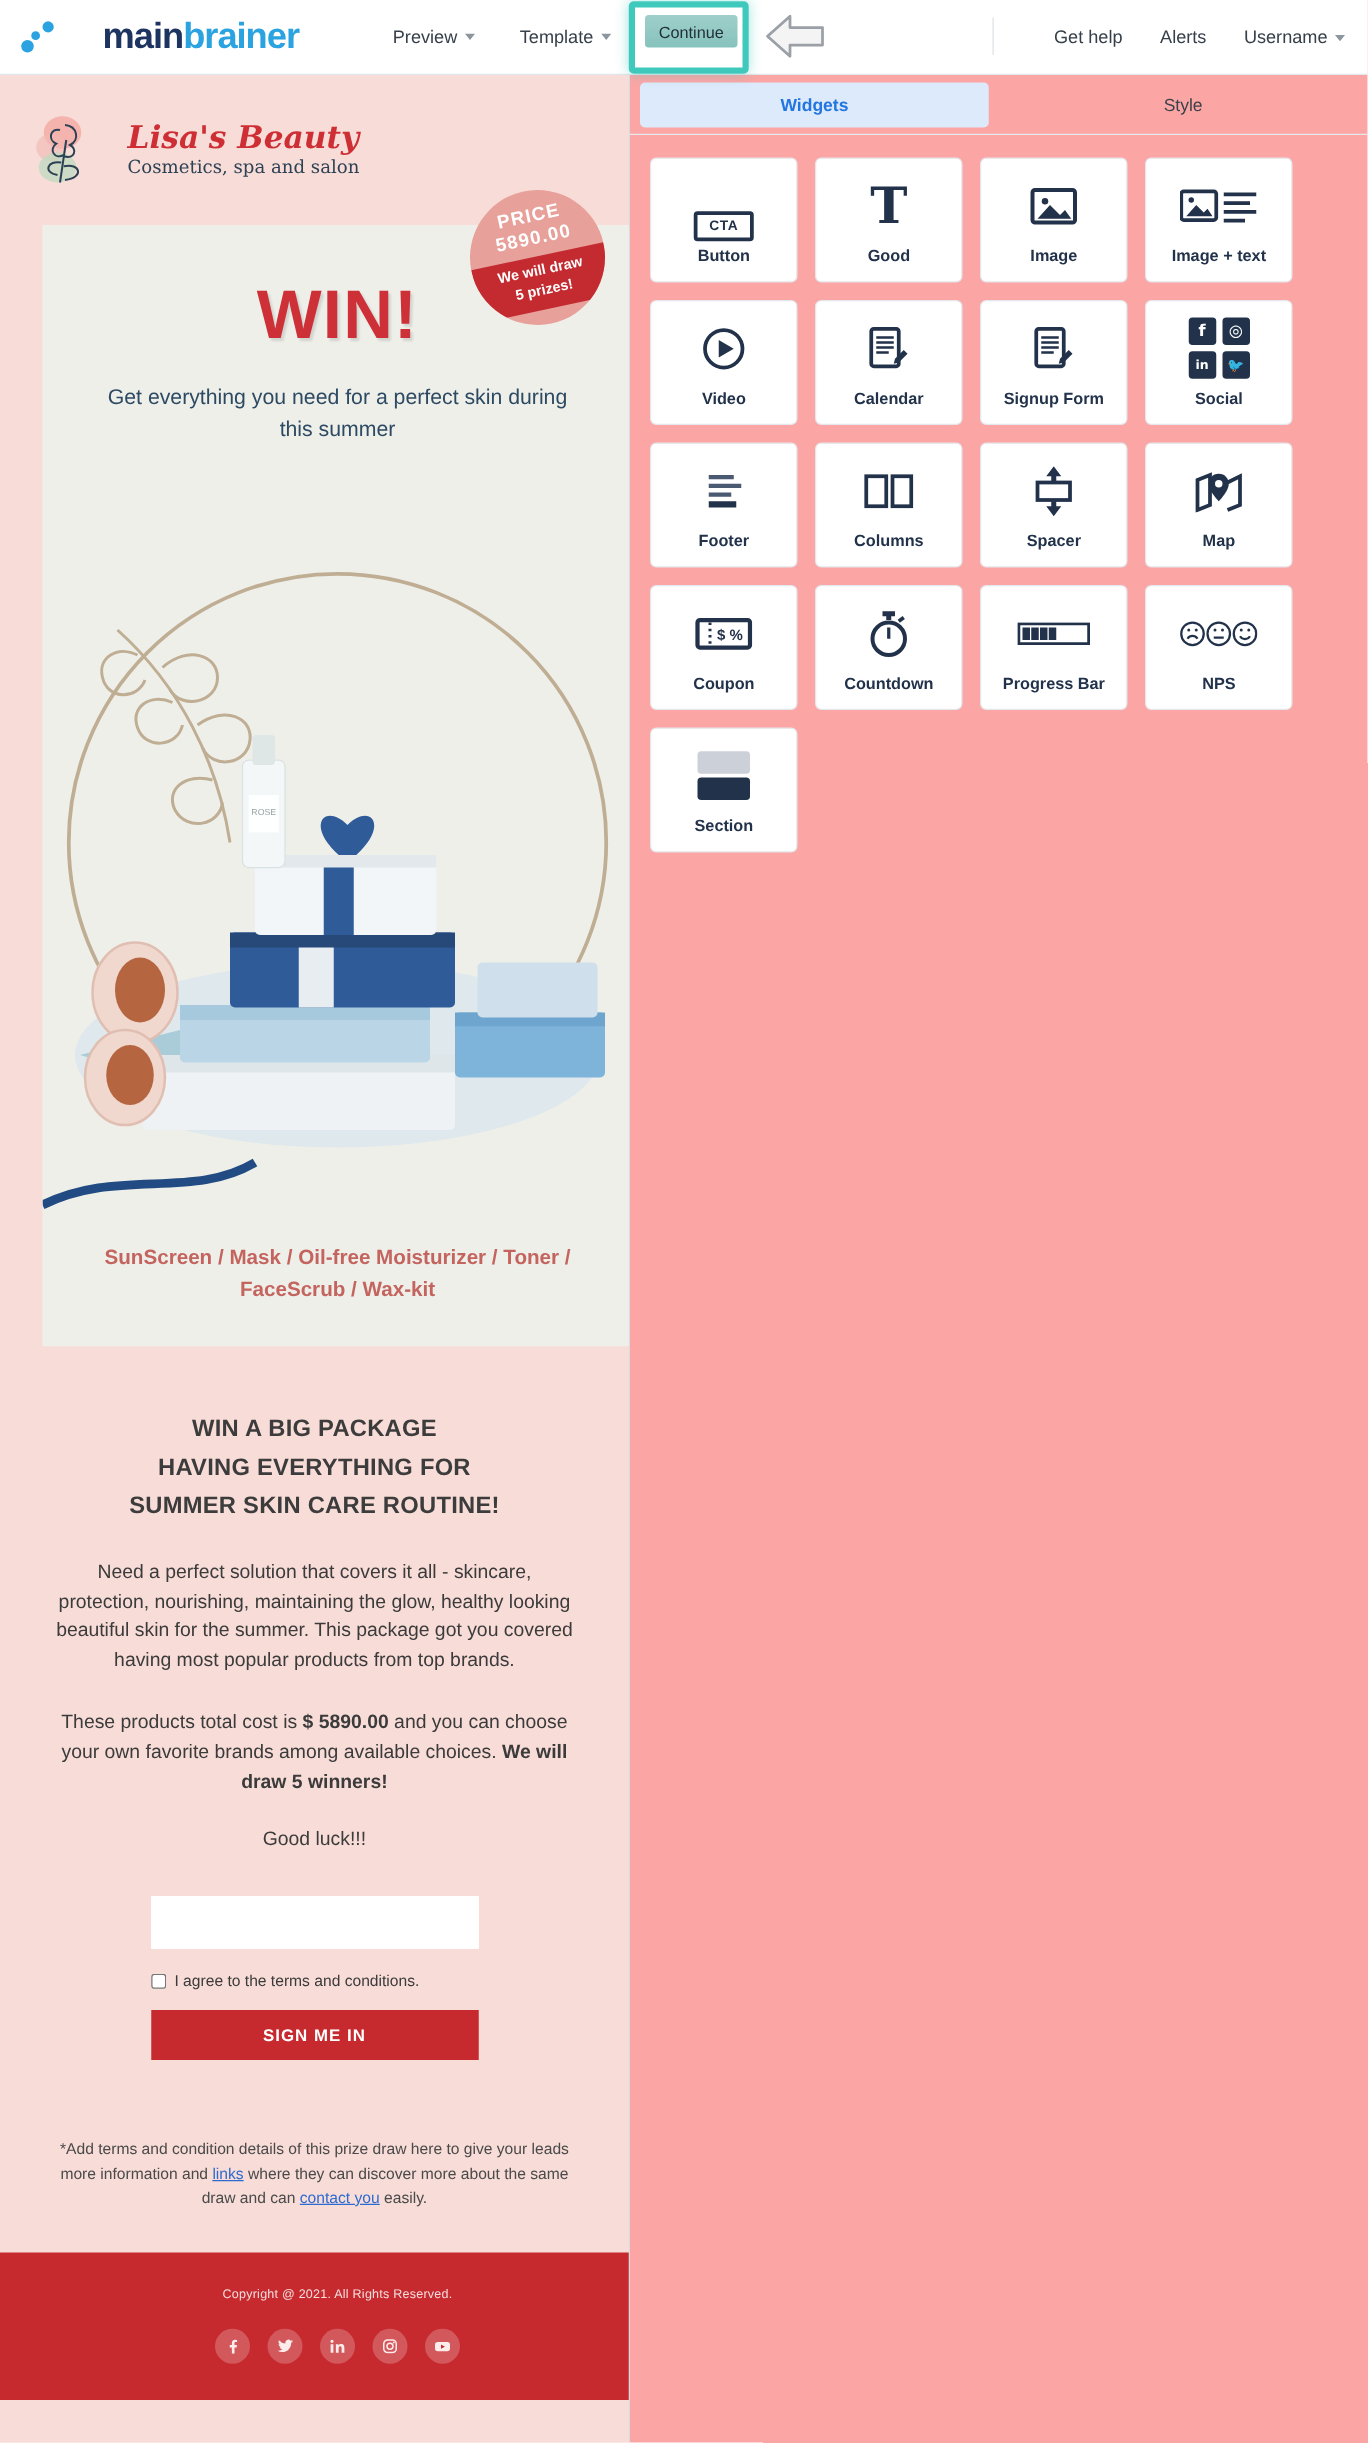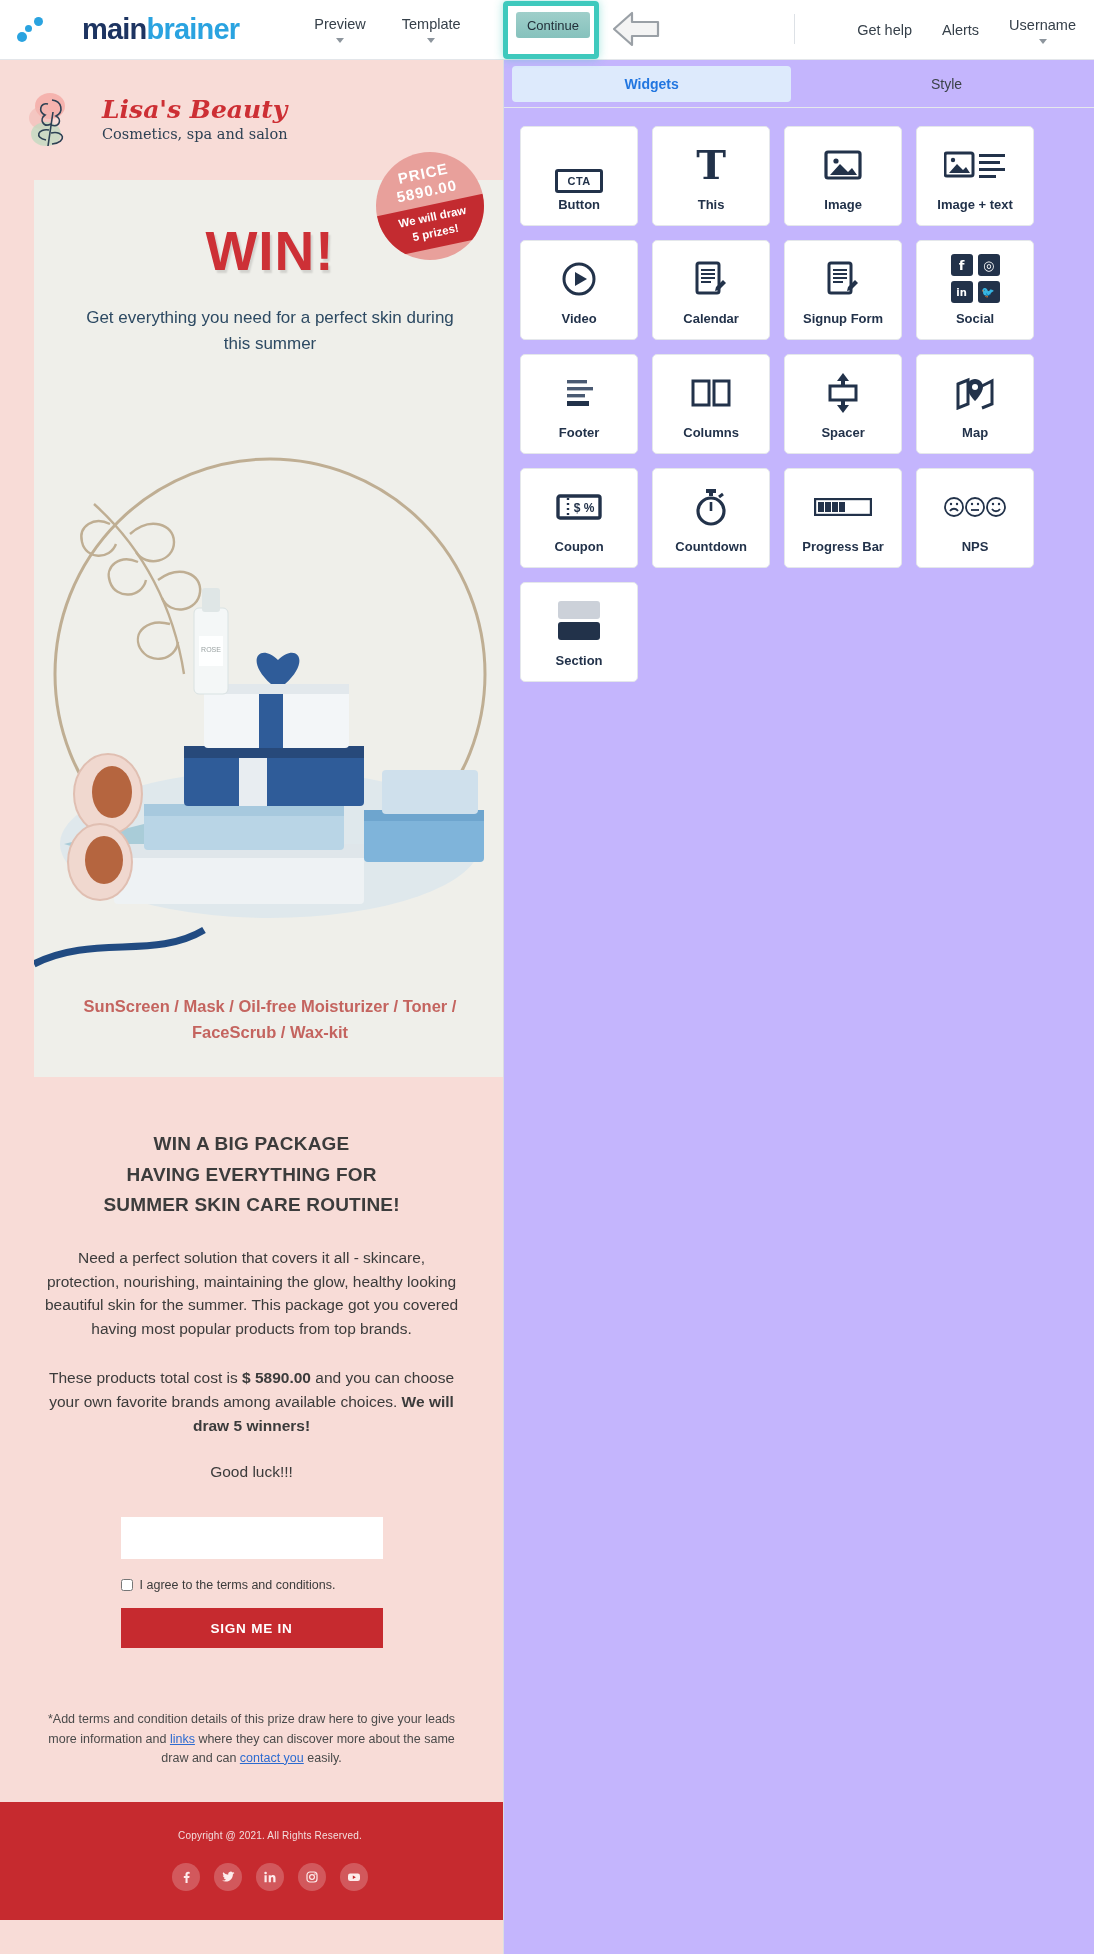--- a/index.html
+++ b/index.html
@@ -23,21 +23,21 @@
   .d1 { width: 9px; height: 9px; left: 18px; top: 2px; }
   .d2 { width: 7px; height: 7px; left: 9px; top: 10px; }
   .d3 { width: 10px; height: 10px; left: 1px; top: 17px; }
   .brand-text { font-size: 29px; font-weight: bold; letter-spacing: -0.8px; }
   .brand-main { color: #1d3461; }
   .brand-sub { color: #2aa3e0; }
 
   .nav-center { display: flex; align-items: center; margin-left: 75px; gap: 36px; }
   .nav-link {
     font-size: 14.5px; color: #36404a; white-space: nowrap;
-    display: flex; align-items: center; gap: 6px; cursor: pointer; flex-direction: column;
+    display: flex; align-items: center; gap: 6px; cursor: pointer;
   }
   .caret { width: 0; height: 0; border-left: 4px solid transparent;
            border-right: 4px solid transparent; border-top: 5px solid #8d959d; }
 
   
   .continue-ring {
     position: absolute; left: 503px; top: 1px;
     width: 96px; height: 58px;
     border: 5px solid #3fc9bd; border-radius: 4px;
     box-shadow: 0 0 10px rgba(63,201,189,.45);
@@ -147,21 +147,21 @@
   }
   .copy { color:#f3dede; font-size: 10px; margin-top: 28px; letter-spacing:.2px; }
   .socials { display:flex; gap: 14px; margin-top: 22px; }
   .soc {
     width: 28px; height: 28px; border-radius: 50%;
     background: rgba(255,255,255,.22); color:#fdecec;
     display:flex; align-items:center; justify-content:center;
   }
 
   
-  .panel { width: 632px; height: 1894px; background:#c4b5fd; }
+  .panel { width: 632px; height: 1894px; background:#fca5a5; }
   .tabs { display:flex; height: 48px; border-bottom: 1px solid #e5e8ec; align-items:center; }
   .tab {
     flex:1; height: 36px; margin: 0 8px; display:flex; align-items:center;
     justify-content:center; font-size: 14px; color:#3b4249; cursor:pointer;
     border-radius: 4px;
   }
   .tab.active { background:#ddeafc; color:#2176e0; font-weight: bold; }
   .grid { display:grid; grid-template-columns: repeat(4, 118px); gap: 14px;
           padding: 18px 0 0 16px; }
   .wcard {
@@ -398,21 +398,21 @@
         <div class="wicon">
             <span class="cta-box">CTA</span>
           </div>
         <div class="wlabel">Button</div>
       </div>
 
       <div class="wcard">
         <div class="wicon">
             <span class="tglyph">T</span>
           </div>
-        <div class="wlabel">This</div>
+        <div class="wlabel">Good</div>
       </div>
 
       <div class="wcard">
         <div class="wicon">
           <svg width="38" height="30" viewBox="0 0 38 30">
               <rect x="2" y="2" width="34" height="26" rx="2" fill="none" stroke="#22324a" stroke-width="3.2"></rect>
               <circle cx="12" cy="11" r="2.6" fill="#22324a"></circle>
               <path d="M6 25 L16 14 L24 22 L28 18 L33 25 Z" fill="#22324a"></path>
             </svg>
         </div>

